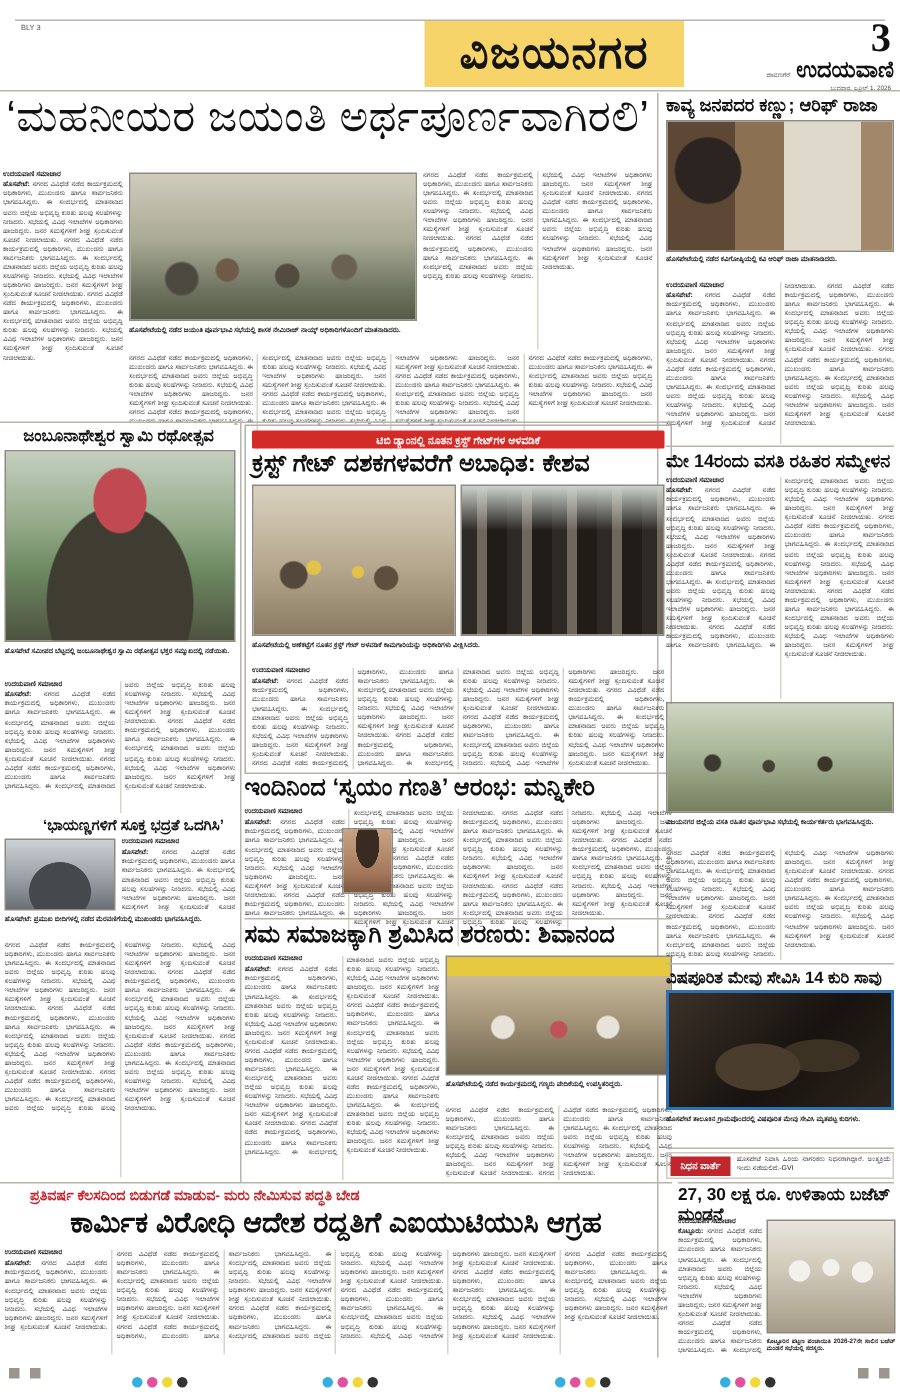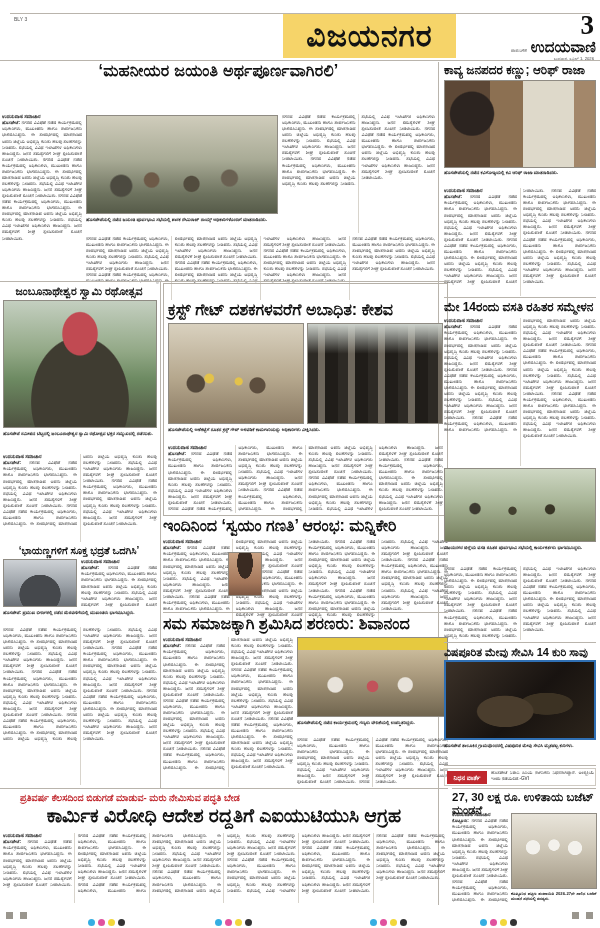--- a/index.html
+++ b/index.html
@@ -8,21 +8,21 @@
   .abs{position:absolute;}
   .hr{background:#b9b4ac;height:1px;}
   .vr{background:#b9b4ac;width:1px;}
   .edcode{font-size:5px;color:#555;}
   .masthead-box{background:#f6d469;display:flex;align-items:center;justify-content:center;}
   .masthead-box span{font-size:30px;font-weight:bold;color:#141414;letter-spacing:1px;}
   .pnum{font-family:"Liberation Serif","DejaVu Serif",serif;font-size:27px;font-weight:bold;text-align:right;line-height:1;}
   .city{font-size:4.5px;color:#333;margin-right:4px;}
   .mastword{font-size:15px;font-weight:bold;color:#101010;}
   .dateline-top{font-size:4.2px;color:#444;text-align:right;}
-  .h-lead{font-size:16px;font-weight:bold;line-height:1.05;text-align:center;letter-spacing:0.2px;}
+  .h-lead{font-size:29px;font-weight:normal;line-height:1.05;text-align:center;letter-spacing:0.2px;}
   .h-sub{font-size:10.2px;font-weight:bold;text-align:center;color:#161616;}
   .h-mid{font-size:16px;font-weight:bold;line-height:1.05;}
   .h-sec{font-size:12px;font-weight:bold;line-height:1.1;}
   .h-sm{font-size:11px;font-weight:bold;text-align:center;}
   .h-big{font-size:19px;font-weight:bold;text-align:center;}
   .kicker-red{background:#d32b27;color:#fff;font-size:7.2px;font-weight:bold;
               display:flex;align-items:center;justify-content:center;border-radius:1px;}
   .kicker-text-red{color:#c0272d;font-size:9.5px;font-weight:bold;text-align:left;}
   .body{font-size:4.6px;line-height:1.32;text-align:justify;color:#1c1c1c;overflow:hidden;}
   .cols2{column-count:2;column-gap:6px;column-rule:1px solid #d8d4cc;}
@@ -134,33 +134,34 @@
 
   <div class="abs h-sm" style="left:0;top:285px;width:158px;">ಜಂಬೂನಾಥೇಶ್ವರ ಸ್ವಾಮಿ ರಥೋತ್ಸವ</div>
   <div class="abs photo ph-ratha" style="left:3px;top:300px;width:154px;height:128px;"></div>
   <div class="abs caption" style="left:3px;top:431px;width:154px;height:20px;">ಹೊಸಪೇಟೆ ಸಮೀಪದ ಬೆಟ್ಟದಲ್ಲಿ ಜಂಬೂನಾಥೇಶ್ವರ ಸ್ವಾಮಿ ರಥೋತ್ಸವ ಭಕ್ತರ ಸಮ್ಮುಖದಲ್ಲಿ ನಡೆಯಿತು.</div>
   <div class="abs body cols2" style="left:3px;top:454px;width:154px;height:88px;">
     <span class="dl">ಉದಯವಾಣಿ ಸಮಾಚಾರ</span>
     <span class="loc">ಹೊಸಪೇಟೆ:</span>
     <span> ನಗರದ ವಿವಿಧೆಡೆ ನಡೆದ ಕಾರ್ಯಕ್ರಮದಲ್ಲಿ ಅಧಿಕಾರಿಗಳು, ಮುಖಂಡರು ಹಾಗೂ ಸಾರ್ವಜನಿಕರು ಭಾಗವಹಿಸಿದ್ದರು. ಈ ಸಂದರ್ಭದಲ್ಲಿ ಮಾತನಾಡಿದ ಅವರು ಜಿಲ್ಲೆಯ ಅಭಿವೃದ್ಧಿ ಕುರಿತು ಹಲವು ಸಲಹೆಗಳನ್ನು ನೀಡಿದರು. ಸಭೆಯಲ್ಲಿ ವಿವಿಧ ಇಲಾಖೆಗಳ ಅಧಿಕಾರಿಗಳು ಹಾಜರಿದ್ದರು. ಜನರ ಸಮಸ್ಯೆಗಳಿಗೆ ಶೀಘ್ರ ಸ್ಪಂದಿಸುವಂತೆ ಸೂಚನೆ ನೀಡಲಾಯಿತು. ನಗರದ ವಿವಿಧೆಡೆ ನಡೆದ ಕಾರ್ಯಕ್ರಮದಲ್ಲಿ ಅಧಿಕಾರಿಗಳು, ಮುಖಂಡರು ಹಾಗೂ ಸಾರ್ವಜನಿಕರು ಭಾಗವಹಿಸಿದ್ದರು. ಈ ಸಂದರ್ಭದಲ್ಲಿ ಮಾತನಾಡಿದ ಅವರು ಜಿಲ್ಲೆಯ ಅಭಿವೃದ್ಧಿ ಕುರಿತು ಹಲವು ಸಲಹೆಗಳನ್ನು ನೀಡಿದರು. ಸಭೆಯಲ್ಲಿ ವಿವಿಧ ಇಲಾಖೆಗಳ ಅಧಿಕಾರಿಗಳು ಹಾಜರಿದ್ದರು. ಜನರ ಸಮಸ್ಯೆಗಳಿಗೆ ಶೀಘ್ರ ಸ್ಪಂದಿಸುವಂತೆ ಸೂಚನೆ ನೀಡಲಾಯಿತು. ನಗರದ ವಿವಿಧೆಡೆ ನಡೆದ ಕಾರ್ಯಕ್ರಮದಲ್ಲಿ ಅಧಿಕಾರಿಗಳು, ಮುಖಂಡರು ಹಾಗೂ ಸಾರ್ವಜನಿಕರು ಭಾಗವಹಿಸಿದ್ದರು. ಈ ಸಂದರ್ಭದಲ್ಲಿ ಮಾತನಾಡಿದ ಅವರು ಜಿಲ್ಲೆಯ ಅಭಿವೃದ್ಧಿ ಕುರಿತು ಹಲವು ಸಲಹೆಗಳನ್ನು ನೀಡಿದರು. ಸಭೆಯಲ್ಲಿ ವಿವಿಧ ಇಲಾಖೆಗಳ ಅಧಿಕಾರಿಗಳು ಹಾಜರಿದ್ದರು. ಜನರ ಸಮಸ್ಯೆಗಳಿಗೆ ಶೀಘ್ರ ಸ್ಪಂದಿಸುವಂತೆ ಸೂಚನೆ ನೀಡಲಾಯಿತು.</span>
   </div>
 
-  <div class="abs h-sm" style="left:0;top:545px;width:158px;font-size:10px;">‘ಭಾಯಣ್ಣಗಳಿಗೆ ಸೂಕ್ತ ಭದ್ರತೆ ಒದಗಿಸಿ’</div>
+  <div class="abs h-sm" style="left:10px;top:545px;width:158px;font-size:10px;">‘ಭಾಯಣ್ಣಗಳಿಗೆ ಸೂಕ್ತ ಭದ್ರತೆ ಒದಗಿಸಿ’</div>
   <div class="abs photo ph-street" style="left:3px;top:559px;width:74px;height:48px;"></div>
   <div class="abs body" style="left:81px;top:559px;width:76px;height:48px;">
     <span class="dl">ಉದಯವಾಣಿ ಸಮಾಚಾರ</span>
     <span class="loc">ಹೊಸಪೇಟೆ:</span>
     <span> ನಗರದ ವಿವಿಧೆಡೆ ನಡೆದ ಕಾರ್ಯಕ್ರಮದಲ್ಲಿ ಅಧಿಕಾರಿಗಳು, ಮುಖಂಡರು ಹಾಗೂ ಸಾರ್ವಜನಿಕರು ಭಾಗವಹಿಸಿದ್ದರು. ಈ ಸಂದರ್ಭದಲ್ಲಿ ಮಾತನಾಡಿದ ಅವರು ಜಿಲ್ಲೆಯ ಅಭಿವೃದ್ಧಿ ಕುರಿತು ಹಲವು ಸಲಹೆಗಳನ್ನು ನೀಡಿದರು. ಸಭೆಯಲ್ಲಿ ವಿವಿಧ ಇಲಾಖೆಗಳ ಅಧಿಕಾರಿಗಳು ಹಾಜರಿದ್ದರು. ಜನರ ಸಮಸ್ಯೆಗಳಿಗೆ ಶೀಘ್ರ ಸ್ಪಂದಿಸುವಂತೆ ಸೂಚನೆ ನೀಡಲಾಯಿತು.</span>
   </div>
   <div class="abs caption" style="left:3px;top:610px;width:154px;height:14px;">ಹೊಸಪೇಟೆ: ಪ್ರಮುಖ ಬೀದಿಗಳಲ್ಲಿ ನಡೆದ ಮೆರವಣಿಗೆಯಲ್ಲಿ ಮುಖಂಡರು ಭಾಗವಹಿಸಿದ್ದರು.</div>
   <div class="abs body cols2" style="left:3px;top:627px;width:154px;height:158px;">
     <span> ನಗರದ ವಿವಿಧೆಡೆ ನಡೆದ ಕಾರ್ಯಕ್ರಮದಲ್ಲಿ ಅಧಿಕಾರಿಗಳು, ಮುಖಂಡರು ಹಾಗೂ ಸಾರ್ವಜನಿಕರು ಭಾಗವಹಿಸಿದ್ದರು. ಈ ಸಂದರ್ಭದಲ್ಲಿ ಮಾತನಾಡಿದ ಅವರು ಜಿಲ್ಲೆಯ ಅಭಿವೃದ್ಧಿ ಕುರಿತು ಹಲವು ಸಲಹೆಗಳನ್ನು ನೀಡಿದರು. ಸಭೆಯಲ್ಲಿ ವಿವಿಧ ಇಲಾಖೆಗಳ ಅಧಿಕಾರಿಗಳು ಹಾಜರಿದ್ದರು. ಜನರ ಸಮಸ್ಯೆಗಳಿಗೆ ಶೀಘ್ರ ಸ್ಪಂದಿಸುವಂತೆ ಸೂಚನೆ ನೀಡಲಾಯಿತು. ನಗರದ ವಿವಿಧೆಡೆ ನಡೆದ ಕಾರ್ಯಕ್ರಮದಲ್ಲಿ ಅಧಿಕಾರಿಗಳು, ಮುಖಂಡರು ಹಾಗೂ ಸಾರ್ವಜನಿಕರು ಭಾಗವಹಿಸಿದ್ದರು. ಈ ಸಂದರ್ಭದಲ್ಲಿ ಮಾತನಾಡಿದ ಅವರು ಜಿಲ್ಲೆಯ ಅಭಿವೃದ್ಧಿ ಕುರಿತು ಹಲವು ಸಲಹೆಗಳನ್ನು ನೀಡಿದರು. ಸಭೆಯಲ್ಲಿ ವಿವಿಧ ಇಲಾಖೆಗಳ ಅಧಿಕಾರಿಗಳು ಹಾಜರಿದ್ದರು. ಜನರ ಸಮಸ್ಯೆಗಳಿಗೆ ಶೀಘ್ರ ಸ್ಪಂದಿಸುವಂತೆ ಸೂಚನೆ ನೀಡಲಾಯಿತು. ನಗರದ ವಿವಿಧೆಡೆ ನಡೆದ ಕಾರ್ಯಕ್ರಮದಲ್ಲಿ ಅಧಿಕಾರಿಗಳು, ಮುಖಂಡರು ಹಾಗೂ ಸಾರ್ವಜನಿಕರು ಭಾಗವಹಿಸಿದ್ದರು. ಈ ಸಂದರ್ಭದಲ್ಲಿ ಮಾತನಾಡಿದ ಅವರು ಜಿಲ್ಲೆಯ ಅಭಿವೃದ್ಧಿ ಕುರಿತು ಹಲವು ಸಲಹೆಗಳನ್ನು ನೀಡಿದರು. ಸಭೆಯಲ್ಲಿ ವಿವಿಧ ಇಲಾಖೆಗಳ ಅಧಿಕಾರಿಗಳು ಹಾಜರಿದ್ದರು. ಜನರ ಸಮಸ್ಯೆಗಳಿಗೆ ಶೀಘ್ರ ಸ್ಪಂದಿಸುವಂತೆ ಸೂಚನೆ ನೀಡಲಾಯಿತು. ನಗರದ ವಿವಿಧೆಡೆ ನಡೆದ ಕಾರ್ಯಕ್ರಮದಲ್ಲಿ ಅಧಿಕಾರಿಗಳು, ಮುಖಂಡರು ಹಾಗೂ ಸಾರ್ವಜನಿಕರು ಭಾಗವಹಿಸಿದ್ದರು. ಈ ಸಂದರ್ಭದಲ್ಲಿ ಮಾತನಾಡಿದ ಅವರು ಜಿಲ್ಲೆಯ ಅಭಿವೃದ್ಧಿ ಕುರಿತು ಹಲವು ಸಲಹೆಗಳನ್ನು ನೀಡಿದರು. ಸಭೆಯಲ್ಲಿ ವಿವಿಧ ಇಲಾಖೆಗಳ ಅಧಿಕಾರಿಗಳು ಹಾಜರಿದ್ದರು. ಜನರ ಸಮಸ್ಯೆಗಳಿಗೆ ಶೀಘ್ರ ಸ್ಪಂದಿಸುವಂತೆ ಸೂಚನೆ ನೀಡಲಾಯಿತು. ನಗರದ ವಿವಿಧೆಡೆ ನಡೆದ ಕಾರ್ಯಕ್ರಮದಲ್ಲಿ ಅಧಿಕಾರಿಗಳು, ಮುಖಂಡರು ಹಾಗೂ ಸಾರ್ವಜನಿಕರು ಭಾಗವಹಿಸಿದ್ದರು. ಈ ಸಂದರ್ಭದಲ್ಲಿ ಮಾತನಾಡಿದ ಅವರು ಜಿಲ್ಲೆಯ ಅಭಿವೃದ್ಧಿ ಕುರಿತು ಹಲವು ಸಲಹೆಗಳನ್ನು ನೀಡಿದರು. ಸಭೆಯಲ್ಲಿ ವಿವಿಧ ಇಲಾಖೆಗಳ ಅಧಿಕಾರಿಗಳು ಹಾಜರಿದ್ದರು. ಜನರ ಸಮಸ್ಯೆಗಳಿಗೆ ಶೀಘ್ರ ಸ್ಪಂದಿಸುವಂತೆ ಸೂಚನೆ ನೀಡಲಾಯಿತು.</span>
   </div>
 
   <div class="abs box" style="left:163px;top:283px;width:285px;height:233px;"></div>
+  <div class="abs kicker-red" style="left:168px;top:287px;width:275px;height:12px;">ಟಿಬಿ ಡ್ಯಾಂನಲ್ಲಿ ನೂತನ ಕ್ರಸ್ಟ್ ಗೇಟ್‌ಗಳ ಅಳವಡಿಕೆ</div>
   <div class="abs h-mid" style="left:168px;top:302px;width:275px;">ಕ್ರಸ್ಟ್ ಗೇಟ್ ದಶಕಗಳವರೆಗೆ ಅಬಾಧಿತ: ಕೇಶವ</div>
   <div class="abs photo ph-crest-l" style="left:168px;top:323px;width:136px;height:101px;"></div>
   <div class="abs photo ph-crest-r" style="left:307px;top:323px;width:136px;height:101px;"></div>
   <div class="abs caption" style="left:168px;top:427px;width:275px;height:15px;">ಹೊಸಪೇಟೆಯಲ್ಲಿ ಅಣೆಕಟ್ಟೆಗೆ ನೂತನ ಕ್ರಸ್ಟ್ ಗೇಟ್ ಅಳವಡಿಕೆ ಕಾಮಗಾರಿಯನ್ನು ಅಧಿಕಾರಿಗಳು ವೀಕ್ಷಿಸಿದರು.</div>
   <div class="abs body cols4" style="left:168px;top:445px;width:275px;height:68px;">
     <span class="dl">ಉದಯವಾಣಿ ಸಮಾಚಾರ</span>
     <span class="loc">ಹೊಸಪೇಟೆ:</span>
     <span> ನಗರದ ವಿವಿಧೆಡೆ ನಡೆದ ಕಾರ್ಯಕ್ರಮದಲ್ಲಿ ಅಧಿಕಾರಿಗಳು, ಮುಖಂಡರು ಹಾಗೂ ಸಾರ್ವಜನಿಕರು ಭಾಗವಹಿಸಿದ್ದರು. ಈ ಸಂದರ್ಭದಲ್ಲಿ ಮಾತನಾಡಿದ ಅವರು ಜಿಲ್ಲೆಯ ಅಭಿವೃದ್ಧಿ ಕುರಿತು ಹಲವು ಸಲಹೆಗಳನ್ನು ನೀಡಿದರು. ಸಭೆಯಲ್ಲಿ ವಿವಿಧ ಇಲಾಖೆಗಳ ಅಧಿಕಾರಿಗಳು ಹಾಜರಿದ್ದರು. ಜನರ ಸಮಸ್ಯೆಗಳಿಗೆ ಶೀಘ್ರ ಸ್ಪಂದಿಸುವಂತೆ ಸೂಚನೆ ನೀಡಲಾಯಿತು. ನಗರದ ವಿವಿಧೆಡೆ ನಡೆದ ಕಾರ್ಯಕ್ರಮದಲ್ಲಿ ಅಧಿಕಾರಿಗಳು, ಮುಖಂಡರು ಹಾಗೂ ಸಾರ್ವಜನಿಕರು ಭಾಗವಹಿಸಿದ್ದರು. ಈ ಸಂದರ್ಭದಲ್ಲಿ ಮಾತನಾಡಿದ ಅವರು ಜಿಲ್ಲೆಯ ಅಭಿವೃದ್ಧಿ ಕುರಿತು ಹಲವು ಸಲಹೆಗಳನ್ನು ನೀಡಿದರು. ಸಭೆಯಲ್ಲಿ ವಿವಿಧ ಇಲಾಖೆಗಳ ಅಧಿಕಾರಿಗಳು ಹಾಜರಿದ್ದರು. ಜನರ ಸಮಸ್ಯೆಗಳಿಗೆ ಶೀಘ್ರ ಸ್ಪಂದಿಸುವಂತೆ ಸೂಚನೆ ನೀಡಲಾಯಿತು. ನಗರದ ವಿವಿಧೆಡೆ ನಡೆದ ಕಾರ್ಯಕ್ರಮದಲ್ಲಿ ಅಧಿಕಾರಿಗಳು, ಮುಖಂಡರು ಹಾಗೂ ಸಾರ್ವಜನಿಕರು ಭಾಗವಹಿಸಿದ್ದರು. ಈ ಸಂದರ್ಭದಲ್ಲಿ ಮಾತನಾಡಿದ ಅವರು ಜಿಲ್ಲೆಯ ಅಭಿವೃದ್ಧಿ ಕುರಿತು ಹಲವು ಸಲಹೆಗಳನ್ನು ನೀಡಿದರು. ಸಭೆಯಲ್ಲಿ ವಿವಿಧ ಇಲಾಖೆಗಳ ಅಧಿಕಾರಿಗಳು ಹಾಜರಿದ್ದರು. ಜನರ ಸಮಸ್ಯೆಗಳಿಗೆ ಶೀಘ್ರ ಸ್ಪಂದಿಸುವಂತೆ ಸೂಚನೆ ನೀಡಲಾಯಿತು. ನಗರದ ವಿವಿಧೆಡೆ ನಡೆದ ಕಾರ್ಯಕ್ರಮದಲ್ಲಿ ಅಧಿಕಾರಿಗಳು, ಮುಖಂಡರು ಹಾಗೂ ಸಾರ್ವಜನಿಕರು ಭಾಗವಹಿಸಿದ್ದರು. ಈ ಸಂದರ್ಭದಲ್ಲಿ ಮಾತನಾಡಿದ ಅವರು ಜಿಲ್ಲೆಯ ಅಭಿವೃದ್ಧಿ ಕುರಿತು ಹಲವು ಸಲಹೆಗಳನ್ನು ನೀಡಿದರು. ಸಭೆಯಲ್ಲಿ ವಿವಿಧ ಇಲಾಖೆಗಳ ಅಧಿಕಾರಿಗಳು ಹಾಜರಿದ್ದರು. ಜನರ ಸಮಸ್ಯೆಗಳಿಗೆ ಶೀಘ್ರ ಸ್ಪಂದಿಸುವಂತೆ ಸೂಚನೆ ನೀಡಲಾಯಿತು. ನಗರದ ವಿವಿಧೆಡೆ ನಡೆದ ಕಾರ್ಯಕ್ರಮದಲ್ಲಿ ಅಧಿಕಾರಿಗಳು, ಮುಖಂಡರು ಹಾಗೂ ಸಾರ್ವಜನಿಕರು ಭಾಗವಹಿಸಿದ್ದರು. ಈ ಸಂದರ್ಭದಲ್ಲಿ ಮಾತನಾಡಿದ ಅವರು ಜಿಲ್ಲೆಯ ಅಭಿವೃದ್ಧಿ ಕುರಿತು ಹಲವು ಸಲಹೆಗಳನ್ನು ನೀಡಿದರು. ಸಭೆಯಲ್ಲಿ ವಿವಿಧ ಇಲಾಖೆಗಳ ಅಧಿಕಾರಿಗಳು ಹಾಜರಿದ್ದರು. ಜನರ ಸಮಸ್ಯೆಗಳಿಗೆ ಶೀಘ್ರ ಸ್ಪಂದಿಸುವಂತೆ ಸೂಚನೆ ನೀಡಲಾಯಿತು.</span>
   </div>
 

